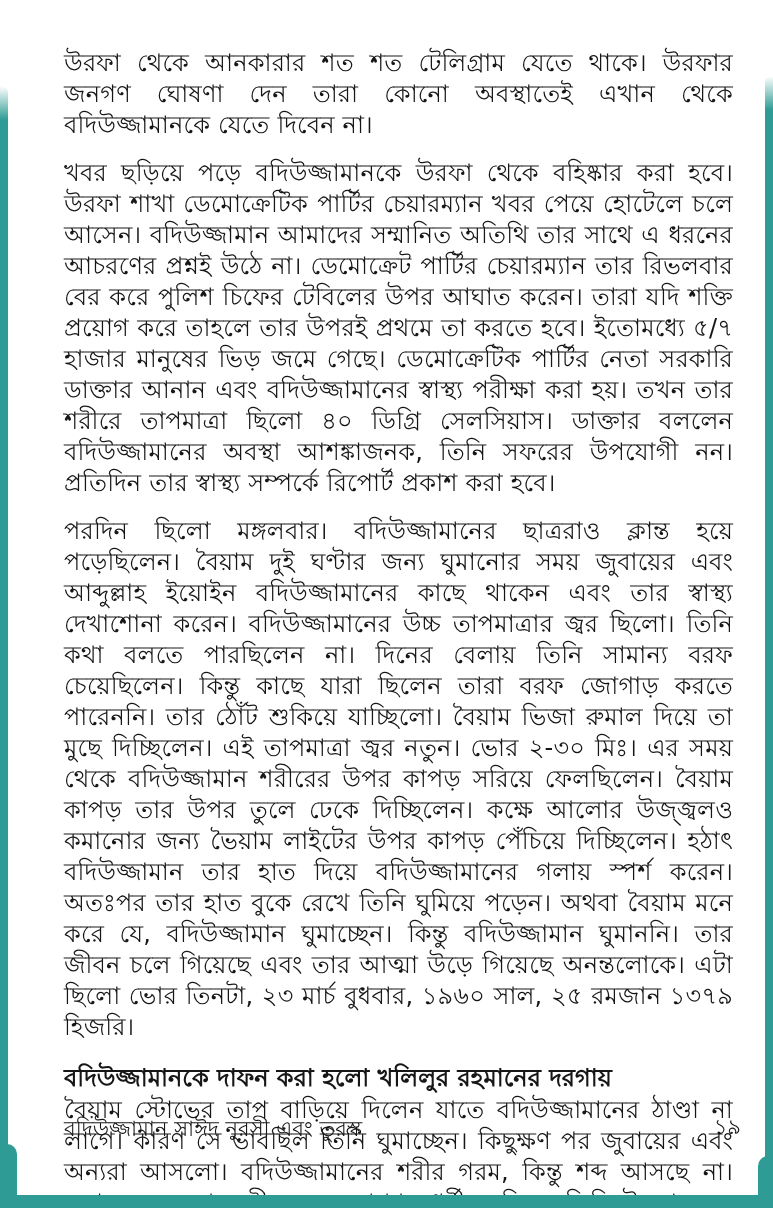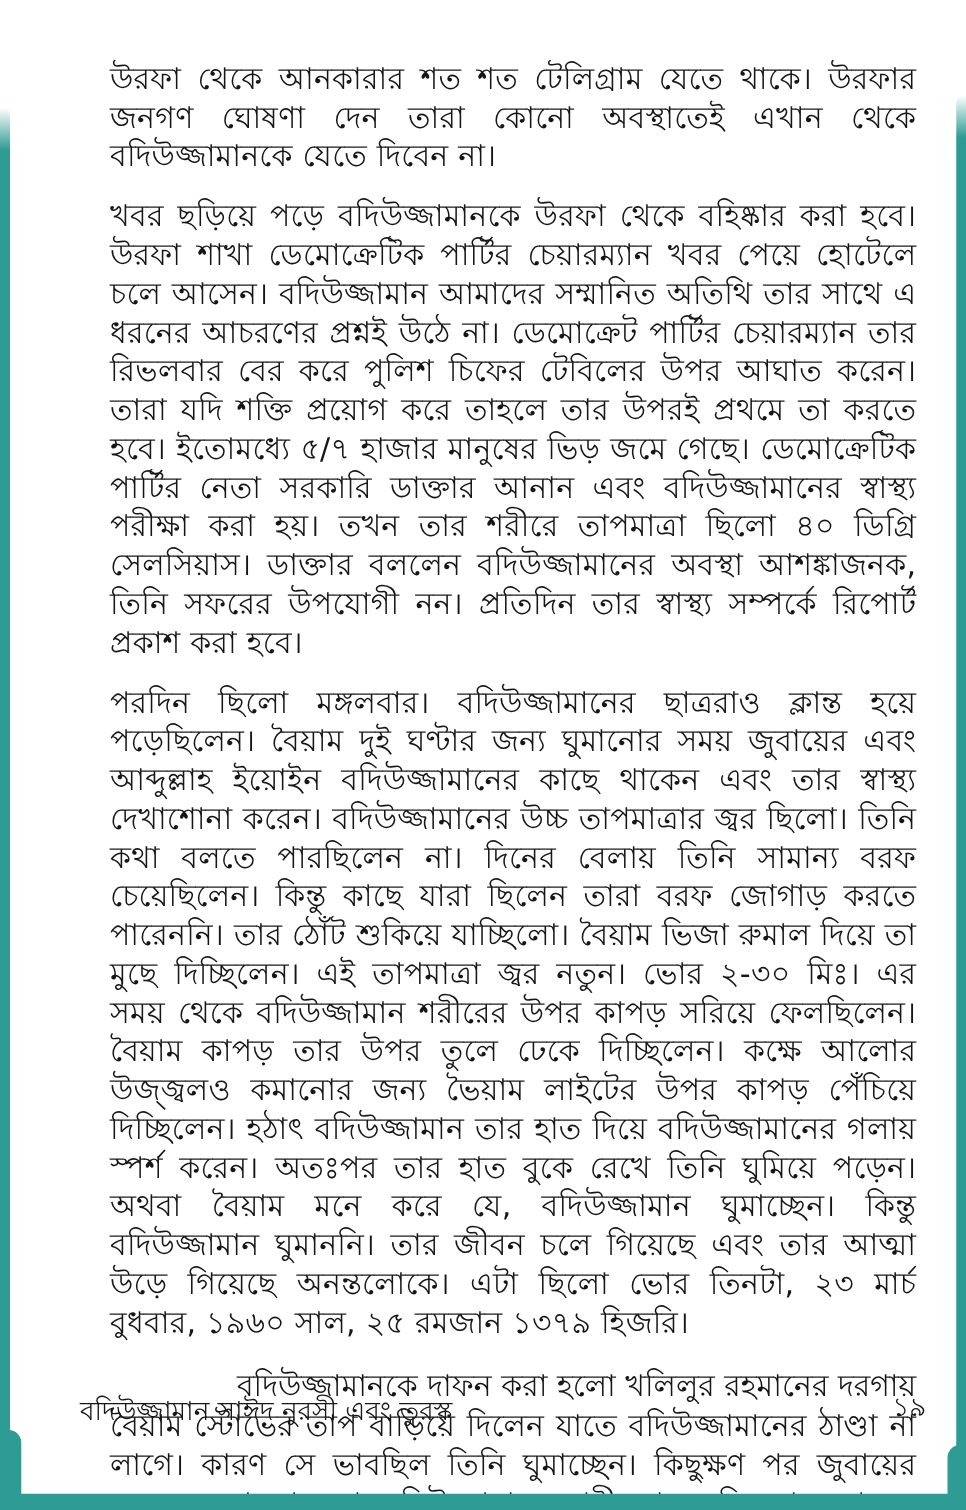--- a/index.html
+++ b/index.html
@@ -11,37 +11,37 @@
     height: 1208px;
     background: #ffffff;
     position: relative;
     overflow: hidden;
     font-family: "DejaVu Sans", "Liberation Sans", sans-serif;
     color: #161616;
   }
   .page {
     position: absolute;
     top: 0; left: 0; right: 0; bottom: 0;
-    padding: 48px 40px 0 88px;
+    padding: 48px 40px 0 64px;
     box-sizing: border-box;
   }
   .body-text p {
     margin: 0 0 17px 0;
     font-size: 24px;
     line-height: 31px;
     text-align: justify;
     text-justify: inter-word;
     letter-spacing: 0.2px;
   }
   .section-heading {
     margin: 20px 0 2px 0;
     font-size: 24px;
     line-height: 30px;
-    font-weight: normal;
-    text-align: right;
+    font-weight: bold;
+    text-align: left;
   }
   .section-paragraph {
     margin: 0;
   }
   .footer {
     position: absolute;
     left: 64px;
     right: 32px;
     top: 1104px;
     display: flex;

